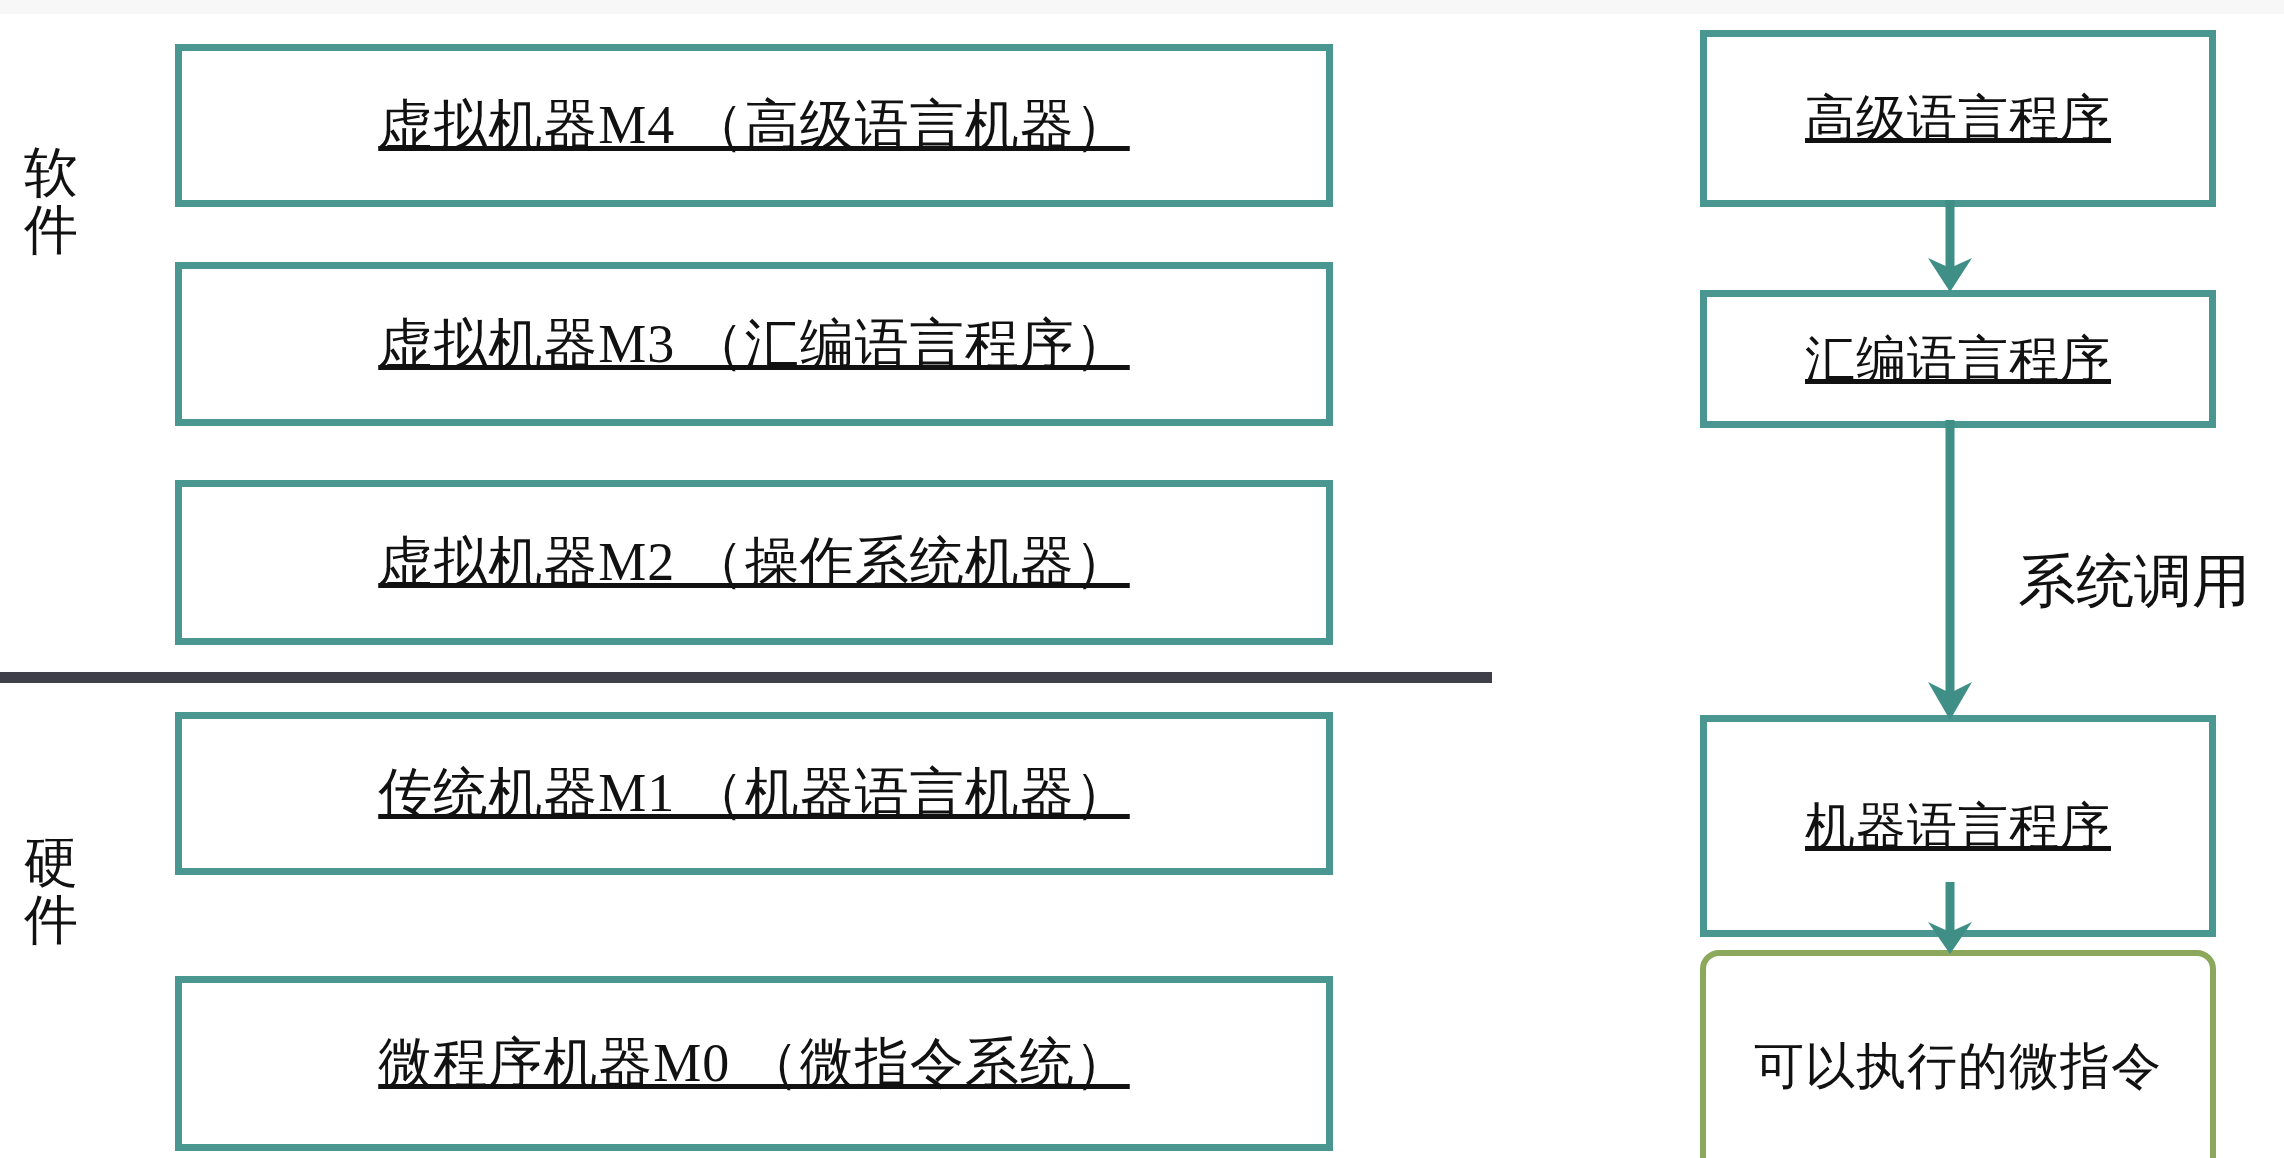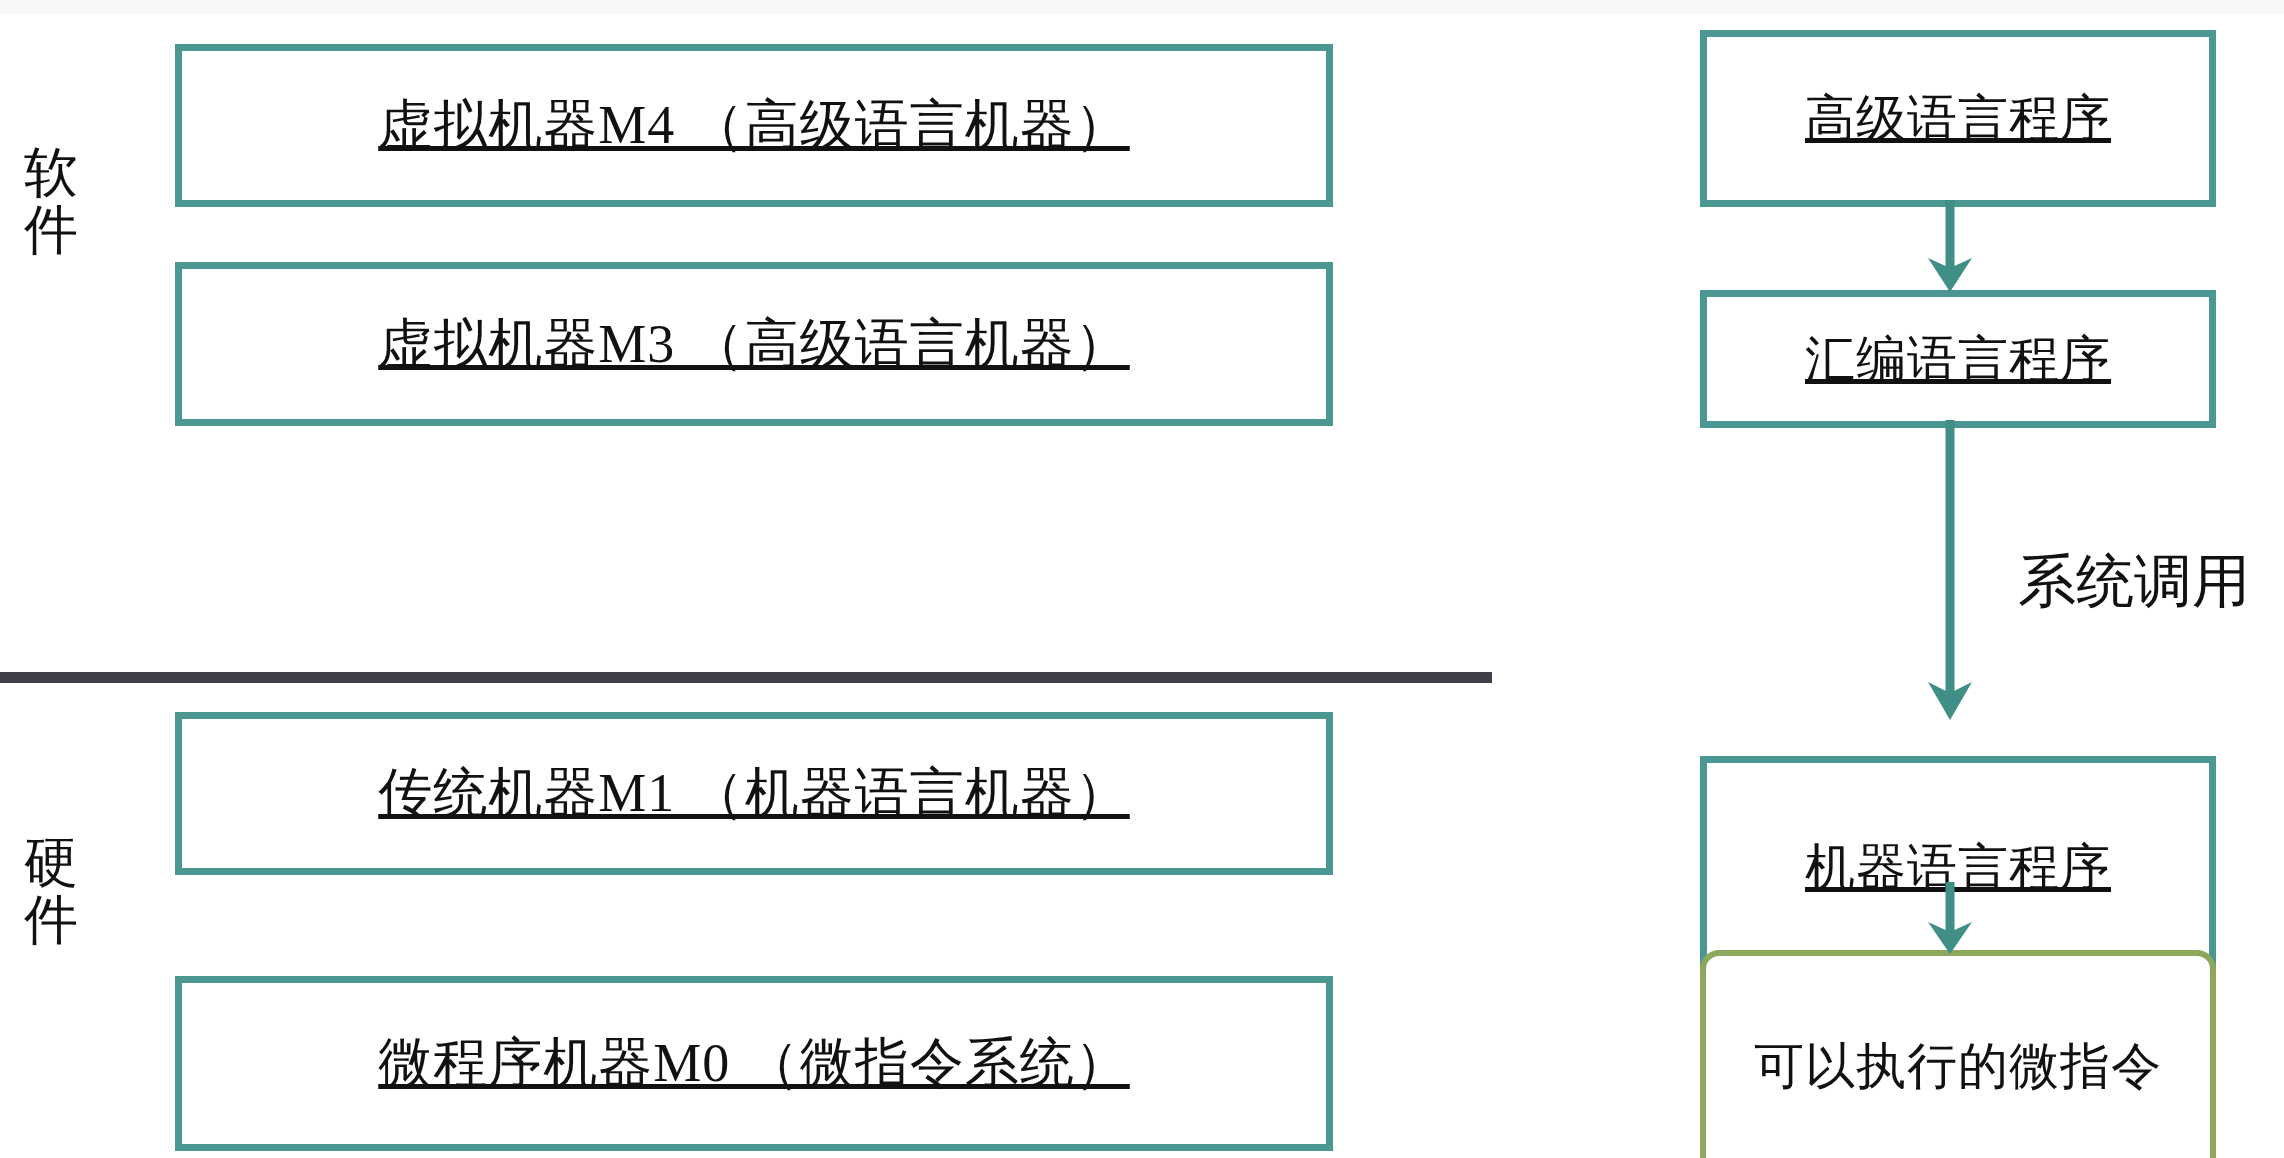--- a/index.html
+++ b/index.html
@@ -58,21 +58,21 @@
 
   
   .prog-box {
     left: 1700px;
     width: 516px;
     font-size: 50px;
     letter-spacing: 1px;
   }
   .pg0 { top: 30px;  height: 177px; }
   .pg1 { top: 290px; height: 138px; }
-  .pg2 { top: 715px; height: 222px; margin-top: 41px; }
+  .pg2 { top: 715px; height: 222px; }
   .pg3 { top: 950px; height: 232px; border-radius: 19px; }
 
   
   .side-label {
     position: absolute;
     left: 14px;
     width: 74px;
     font-size: 54px;
     line-height: 1.05;
     color: #111111;
@@ -117,22 +117,23 @@
   <div class="side-label side-software">软
 件</div>
 
   <div class="side-label side-hardware">硬
 件</div>
 
   <div class="divider"></div>
 
   <div class="box teal level-box lv0">虚拟机器M4 （高级语言机器）</div>
 
-  <div class="box teal level-box lv1">虚拟机器M3 （高级语言机器）</div>
+  <div class="box teal level-box lv1">虚拟机器M3 （汇编语言程序）</div>
 
+  <div class="box teal level-box lv2">虚拟机器M2 （操作系统机器）</div>
 
   <div class="box teal level-box lv3">传统机器M1 （机器语言机器）</div>
 
   <div class="box teal level-box lv4">微程序机器M0 （微指令系统）</div>
 
   <div class="box teal prog-box pg0">高级语言程序</div>
 
   <div class="box teal prog-box pg1">汇编语言程序</div>
 
   <div class="box teal prog-box pg2">机器语言程序</div>

